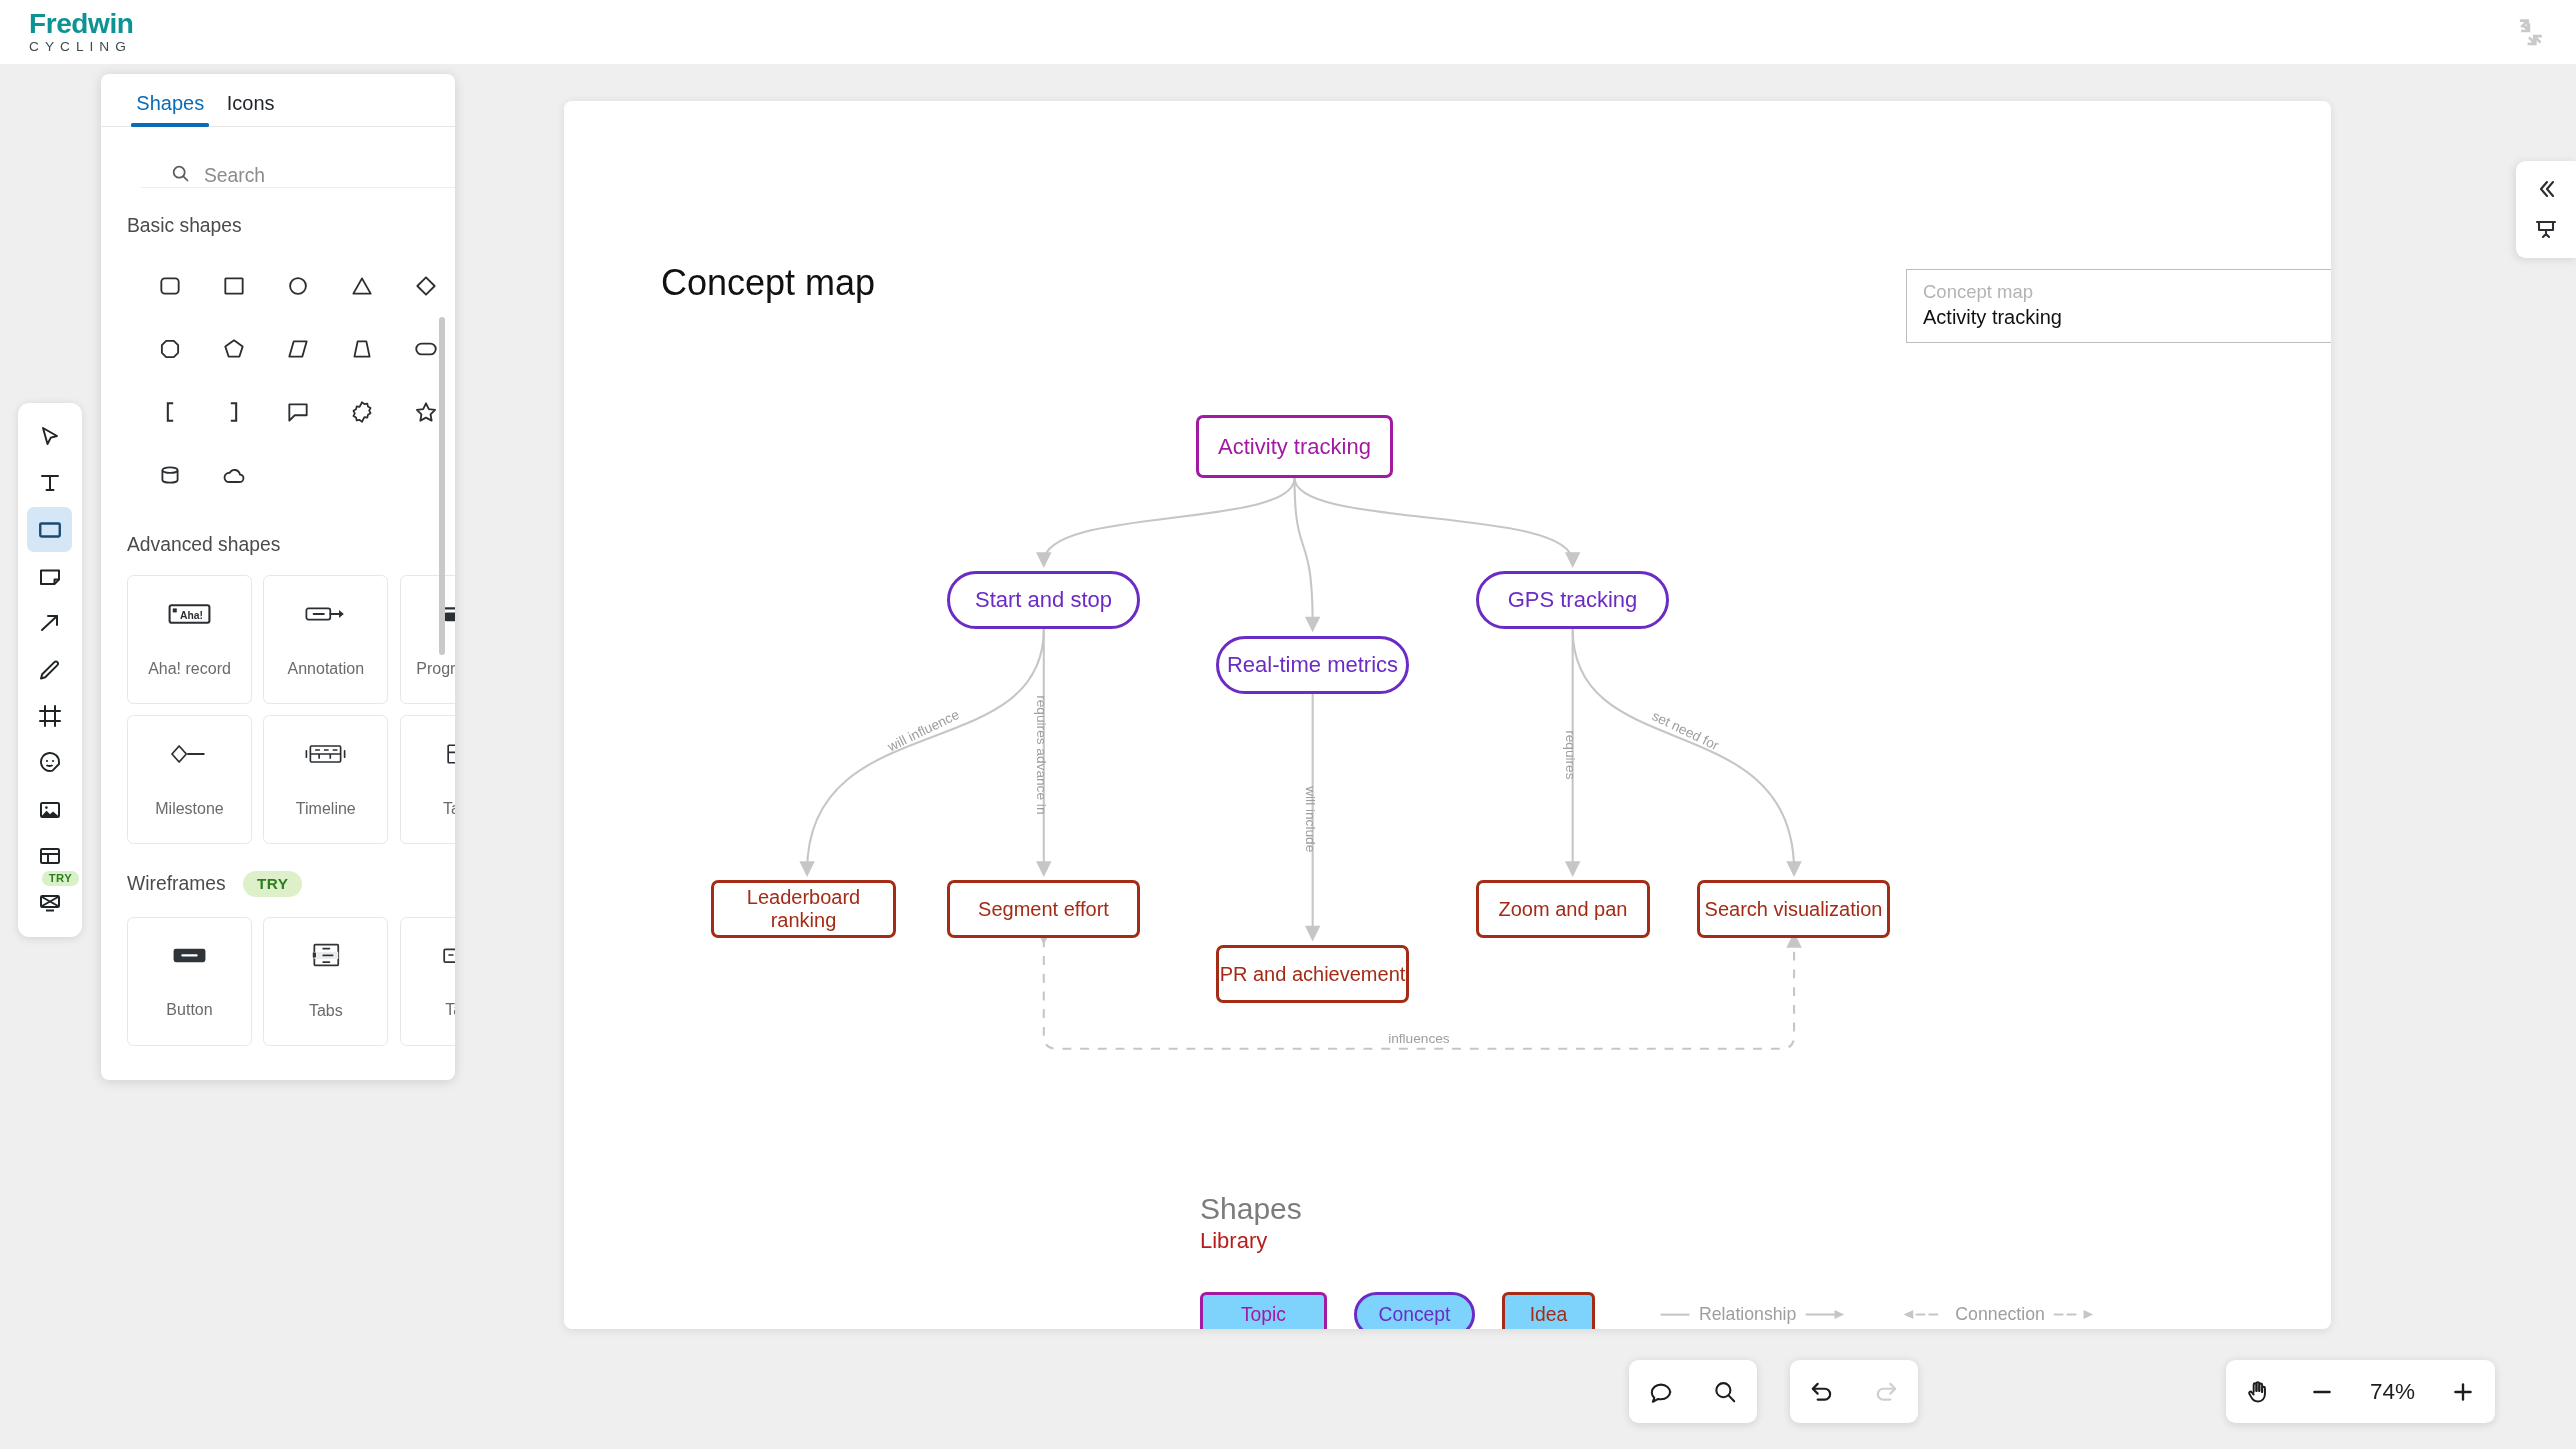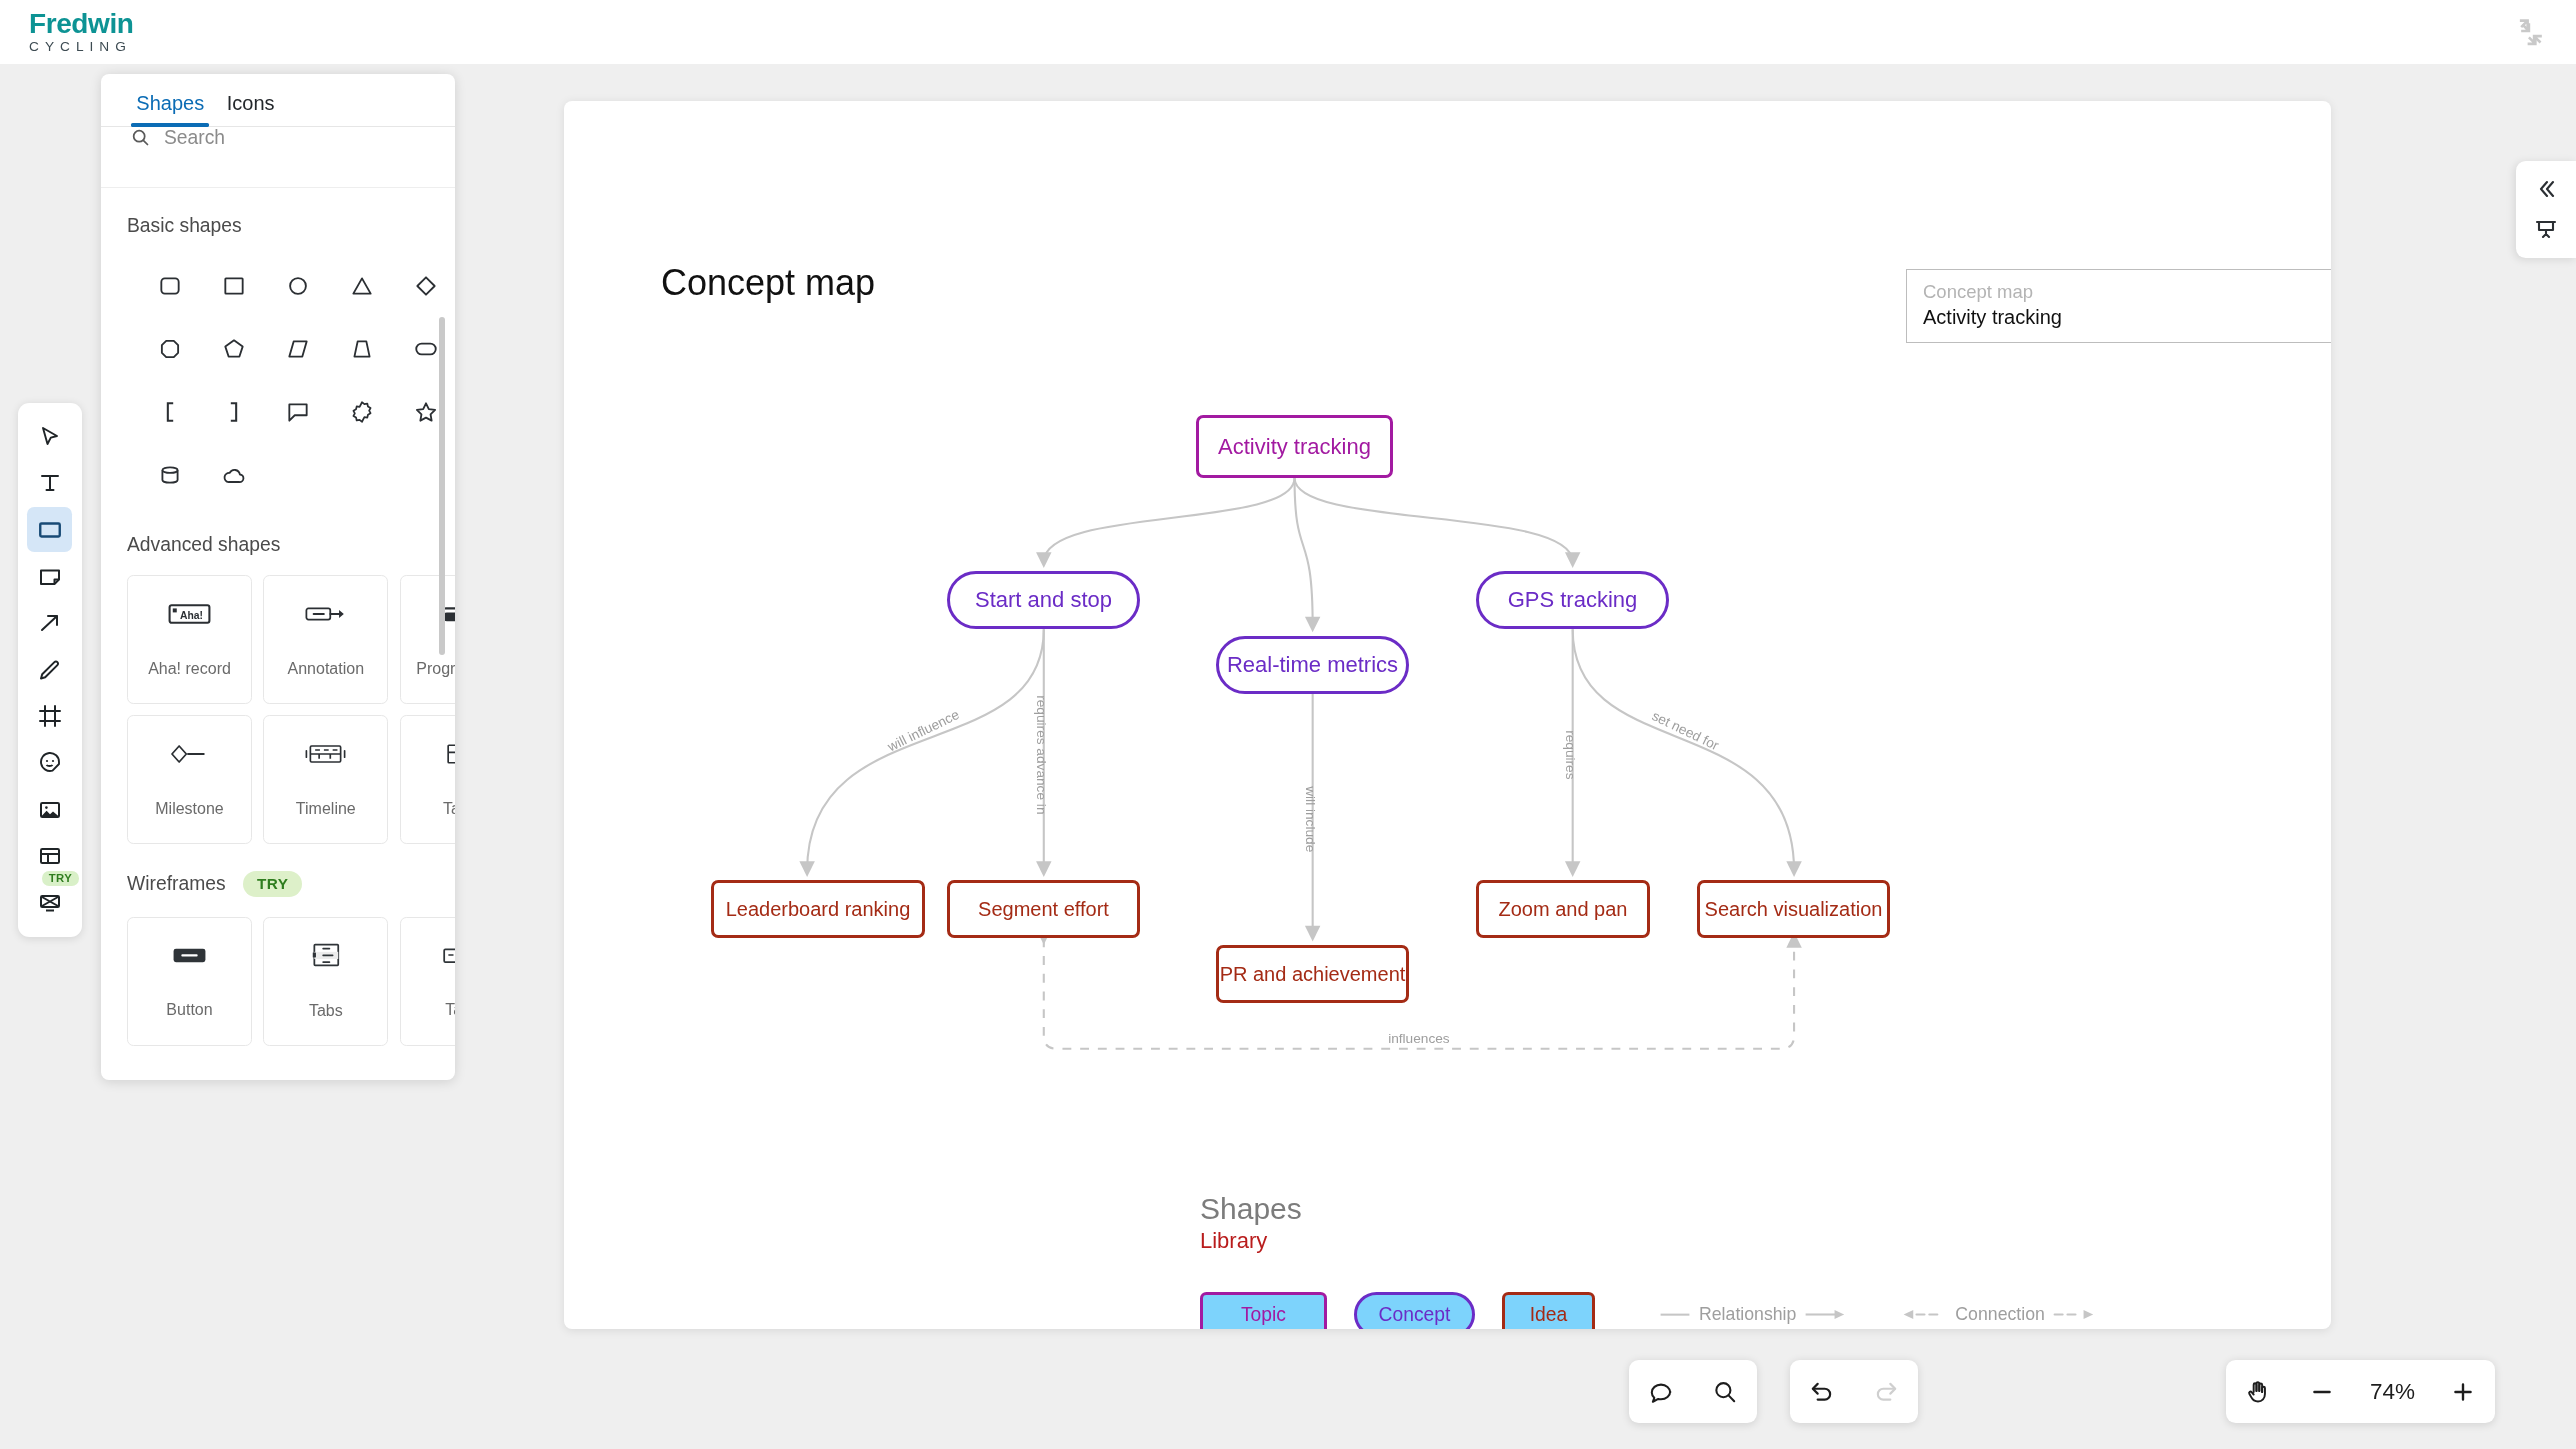--- a/index.html
+++ b/index.html
@@ -68,22 +68,22 @@
   .ptab {
     font-size: 20px; color: #23272b; padding: 0 11.3px 11.3px 11.3px;
     cursor: pointer; position: relative;
   }
   .ptab.active { color: #0b6cb5; }
   .ptab.active::after {
     content: ""; position: absolute; left: 6.4px; right: 6.4px; bottom: -0.8px;
     height: 4px; background: #0b6cb5; border-radius: 1.6px;
   }
   .panel-search {
-    height: 61px; display: flex; align-items: flex-start; gap: 13px;
-    padding: 0 29px; border-bottom: 0.8px solid #eeeeee;
+    height: 61px; display: flex; align-items: flex-end; gap: 13px;
+    padding: 0 29px; border-bottom: 0.8px solid #eeeeee; margin-left: 40px;
   }
   .panel-search input {
     border: none; outline: none; font-size: 19.3px; color: #202020;
     font-family: "Liberation Sans", sans-serif; width: 242px;
     background: transparent;
   }
   .panel-search input::placeholder { color: #8b8b8b; }
   .panel-body { position: relative; height: 892px; overflow: hidden; padding: 0 0 0 0; }
   .sec-title {
     font-size: 19.3px; color: #4b4b4b; padding: 27px 0 9.7px 26px;
@@ -544,21 +544,21 @@
         </div>
         <div class="node node-concept" style="left: 383px; top: 470px; width: 193px; height: 58px;">
           <span>Start and stop</span>
         </div>
         <div class="node node-concept" style="left: 652px; top: 535px; width: 193px; height: 58px;">
           <span>Real-time metrics</span>
         </div>
         <div class="node node-concept" style="left: 912px; top: 470px; width: 193px; height: 58px; align-items: center;">
           <span>GPS tracking</span>
         </div>
-        <div class="node node-idea" style="left: 147px; top: 779px; width: 214px; height: 58px;">
+        <div class="node node-idea" style="left: 147px; top: 779px; width: 185px; height: 58px;">
           <span>Leaderboard ranking</span>
         </div>
         <div class="node node-idea" style="left: 383px; top: 779px; width: 193px; height: 58px;">
           <span>Segment effort</span>
         </div>
         <div class="node node-idea" style="left: 652px; top: 844px; width: 193px; height: 58px;">
           <span>PR and achievement</span>
         </div>
         <div class="node node-idea" style="left: 912px; top: 779px; width: 174px; height: 58px;">
           <span>Zoom and pan</span>

